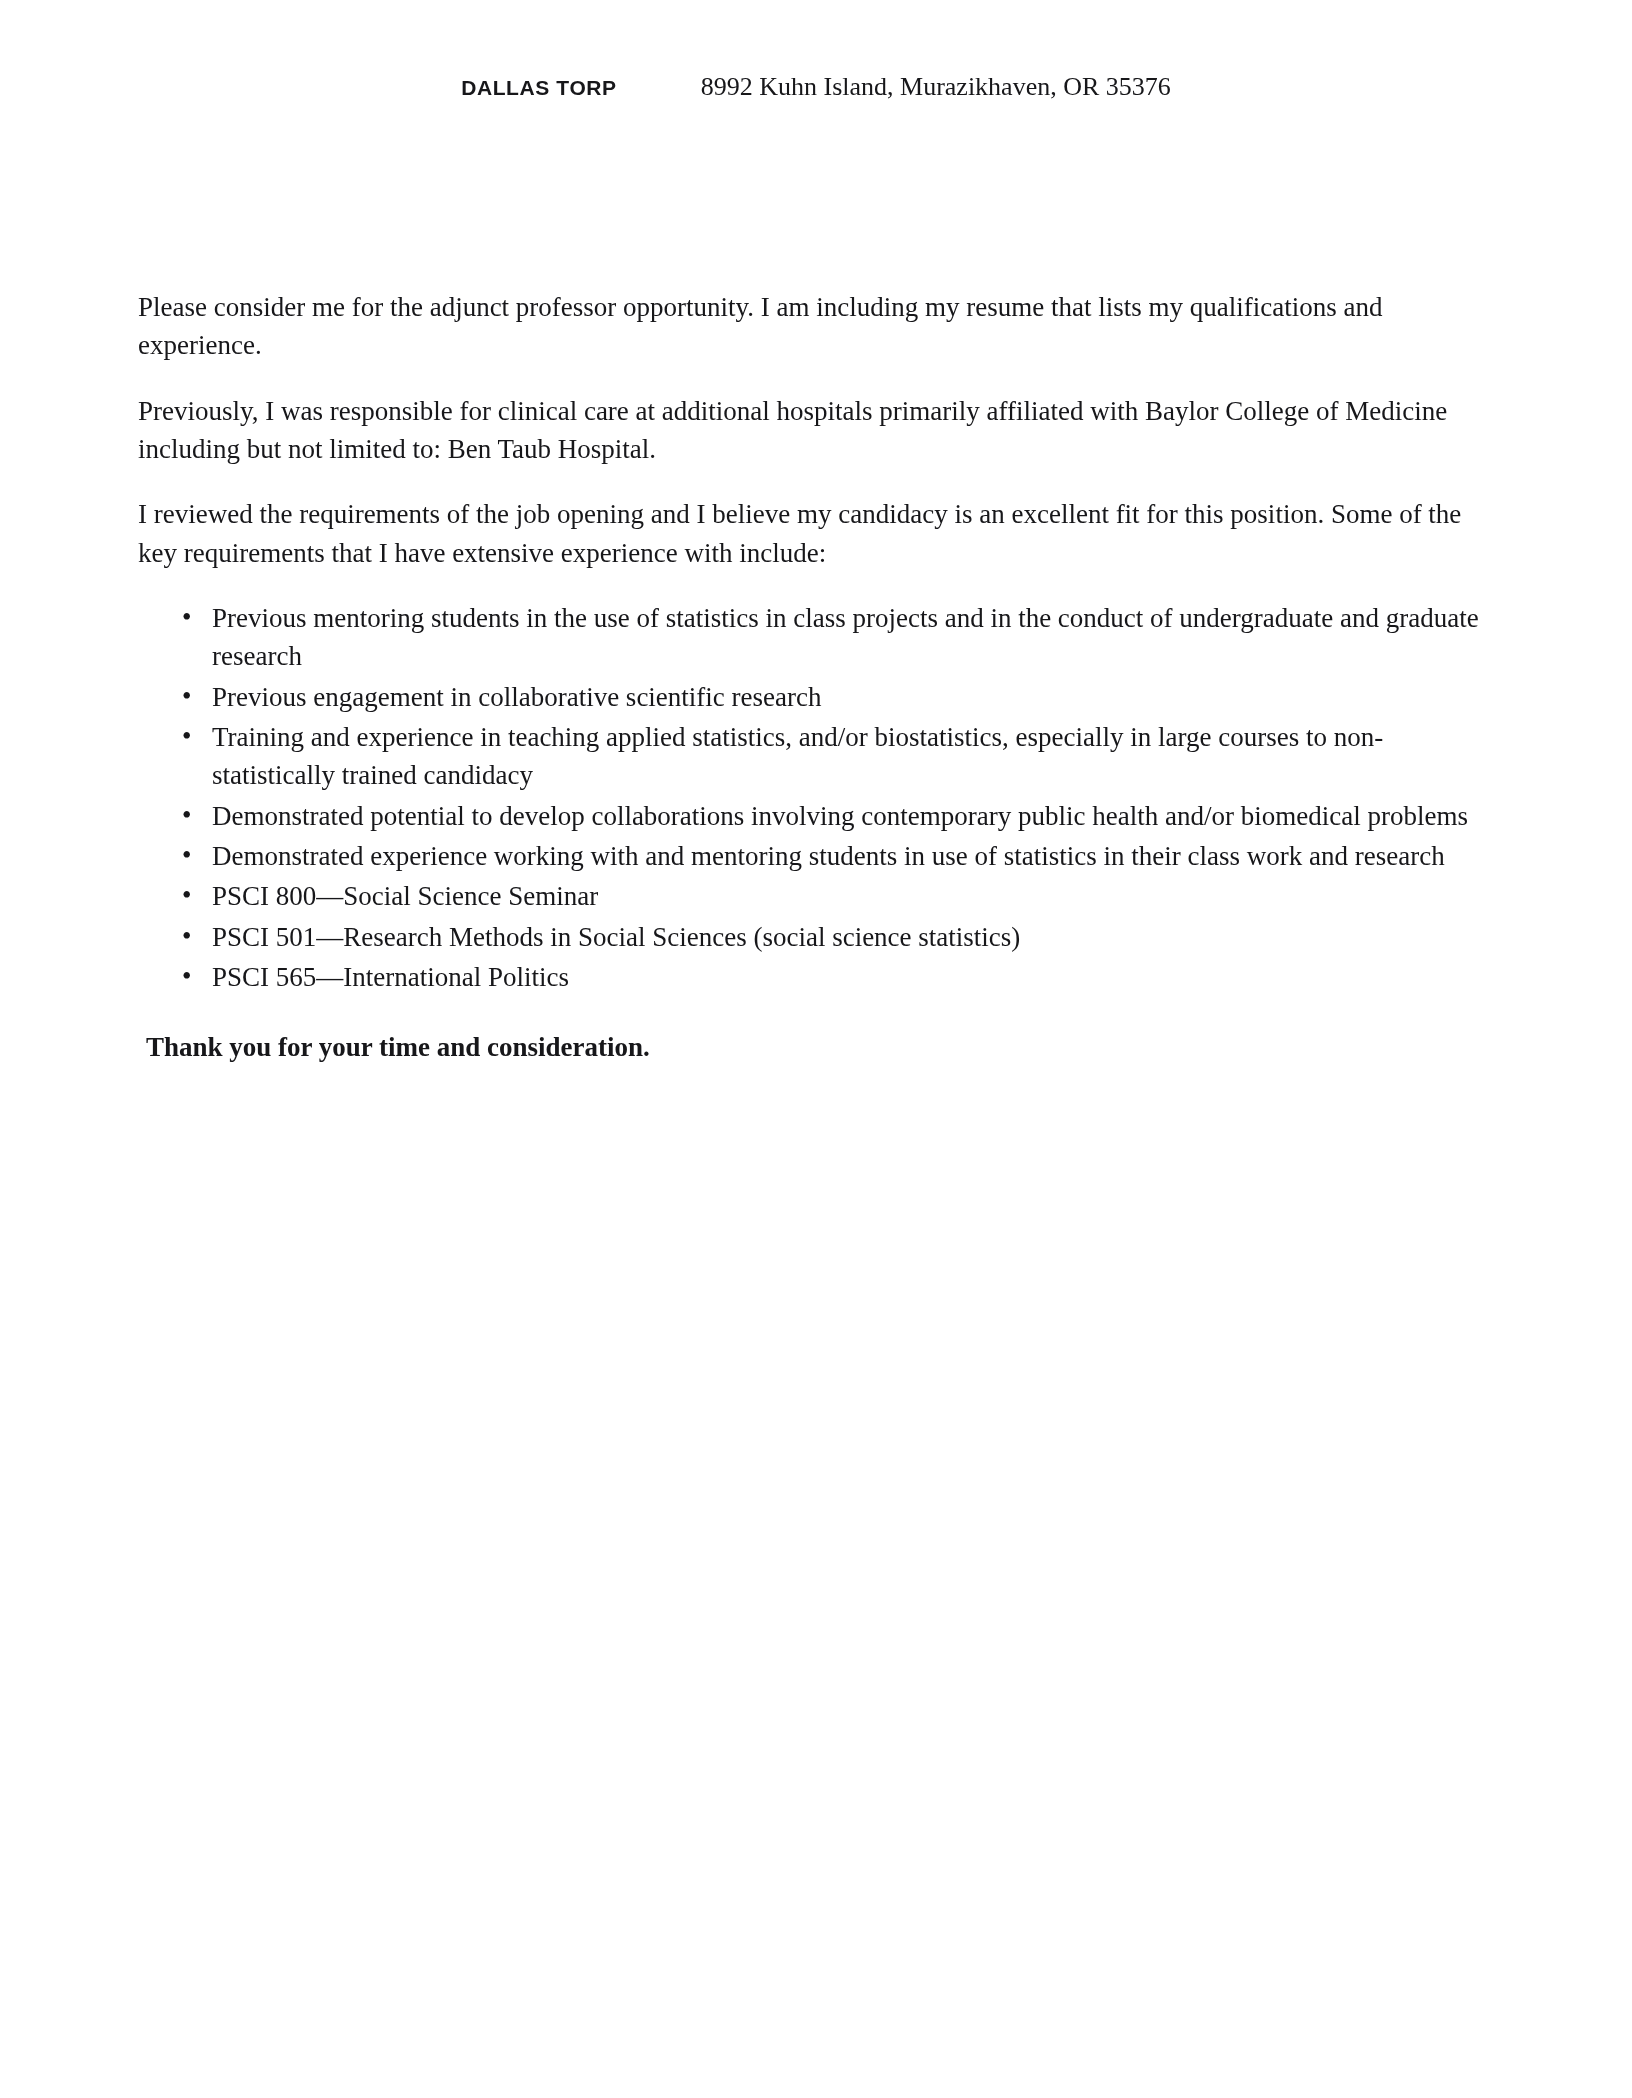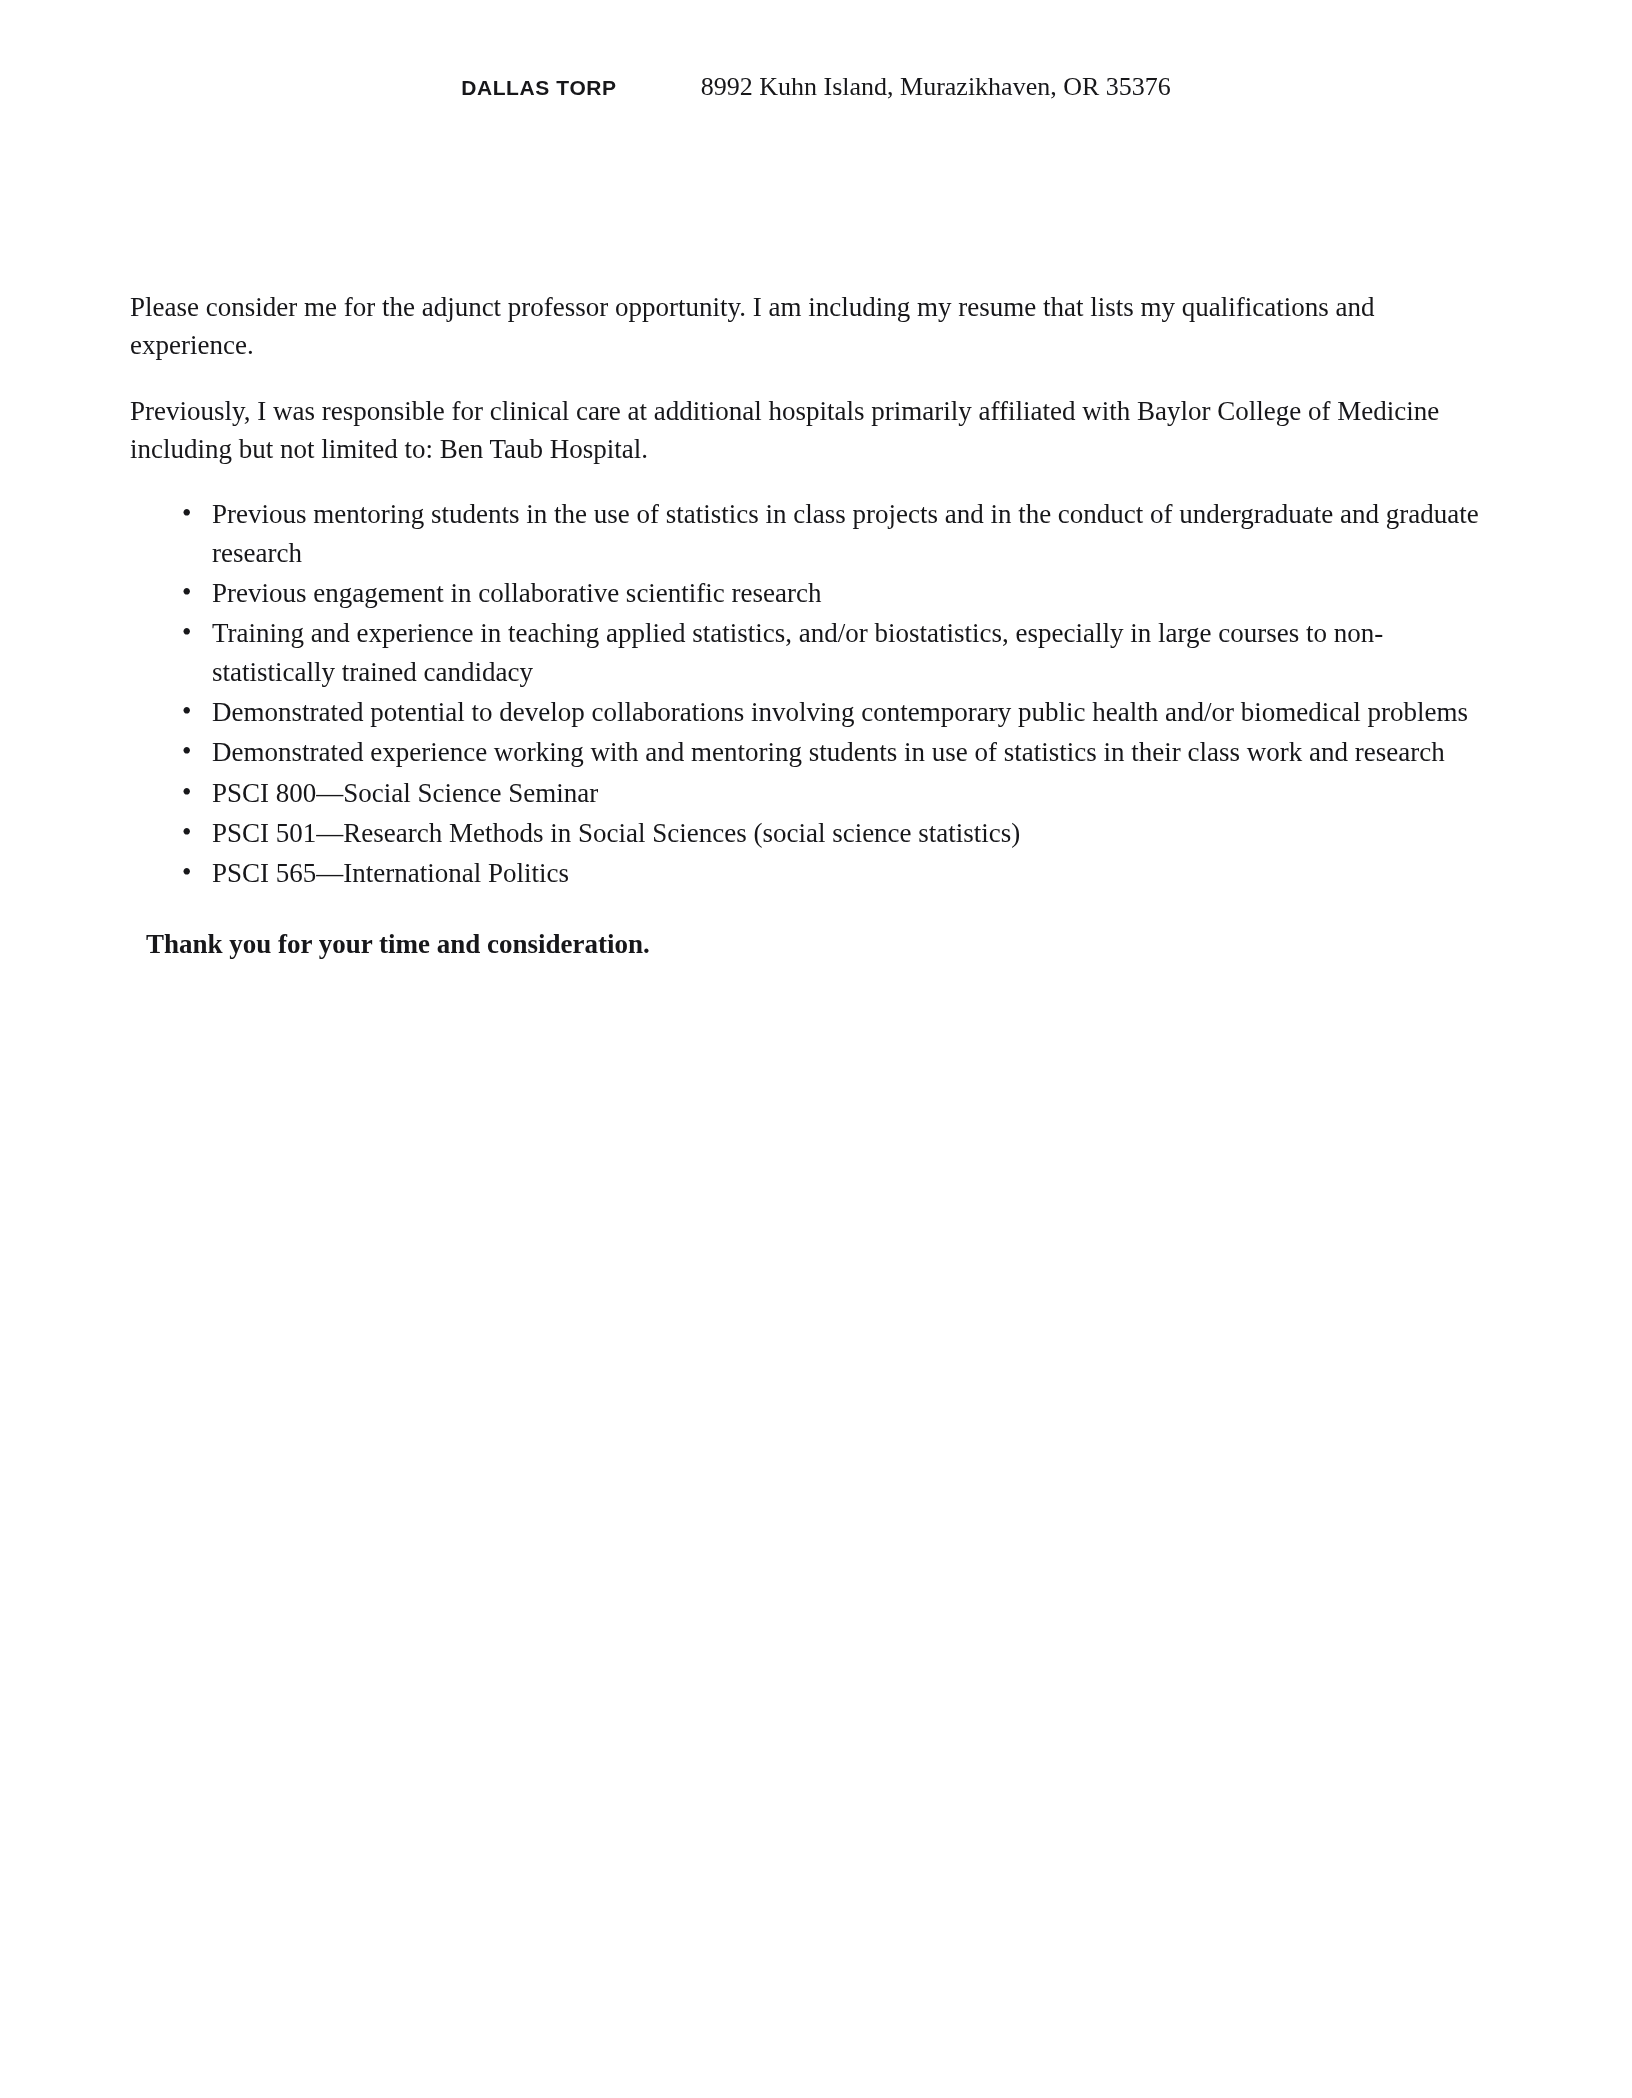--- a/index.html
+++ b/index.html
@@ -53,21 +53,21 @@
   }
   .salutation {
     font-weight: bold;
     font-size: 27px;
     line-height: 1.25;
     margin: 0 0 28px 0;
   }
   .para {
     font-size: 27px;
     line-height: 1.42;
-    margin: 0 0 27px 0;
+    margin: 0 0 27px 8px;
     text-align: left;
   }
   ul.req-list {
     list-style: none;
     margin: 6px 0 30px 0;
     padding: 0 0 0 48px;
   }
   ul.req-list li {
     font-size: 27px;
     line-height: 1.42;
@@ -107,20 +107,21 @@
     <div class="sender-address">8992 Kuhn Island, Murazikhaven, OR 35376</div>
   </div>
 
   <div class="letter-body">
 
 
     <p class="para">Please consider me for the adjunct professor opportunity. I am including my resume that lists my qualifications and experience.</p>
 
     <p class="para">Previously, I was responsible for clinical care at additional hospitals primarily affiliated with Baylor College of Medicine including but not limited to: Ben Taub Hospital.</p>
 
+    <p class="para">I reviewed the requirements of the job opening and I believe my candidacy is an excellent fit for this position. Some of the key requirements that I have extensive experience with include:</p>
 
     <ul class="req-list">
       <li>Previous mentoring students in the use of statistics in class projects and in the conduct of undergraduate and graduate research</li>
       <li>Previous engagement in collaborative scientific research</li>
       <li>Training and experience in teaching applied statistics, and/or biostatistics, especially in large courses to non-statistically trained candidacy</li>
       <li>Demonstrated potential to develop collaborations involving contemporary public health and/or biomedical problems</li>
       <li>Demonstrated experience working with and mentoring students in use of statistics in their class work and research</li>
       <li>PSCI 800—Social Science Seminar</li>
       <li>PSCI 501—Research Methods in Social Sciences (social science statistics)</li>
       <li>PSCI 565—International Politics</li>

